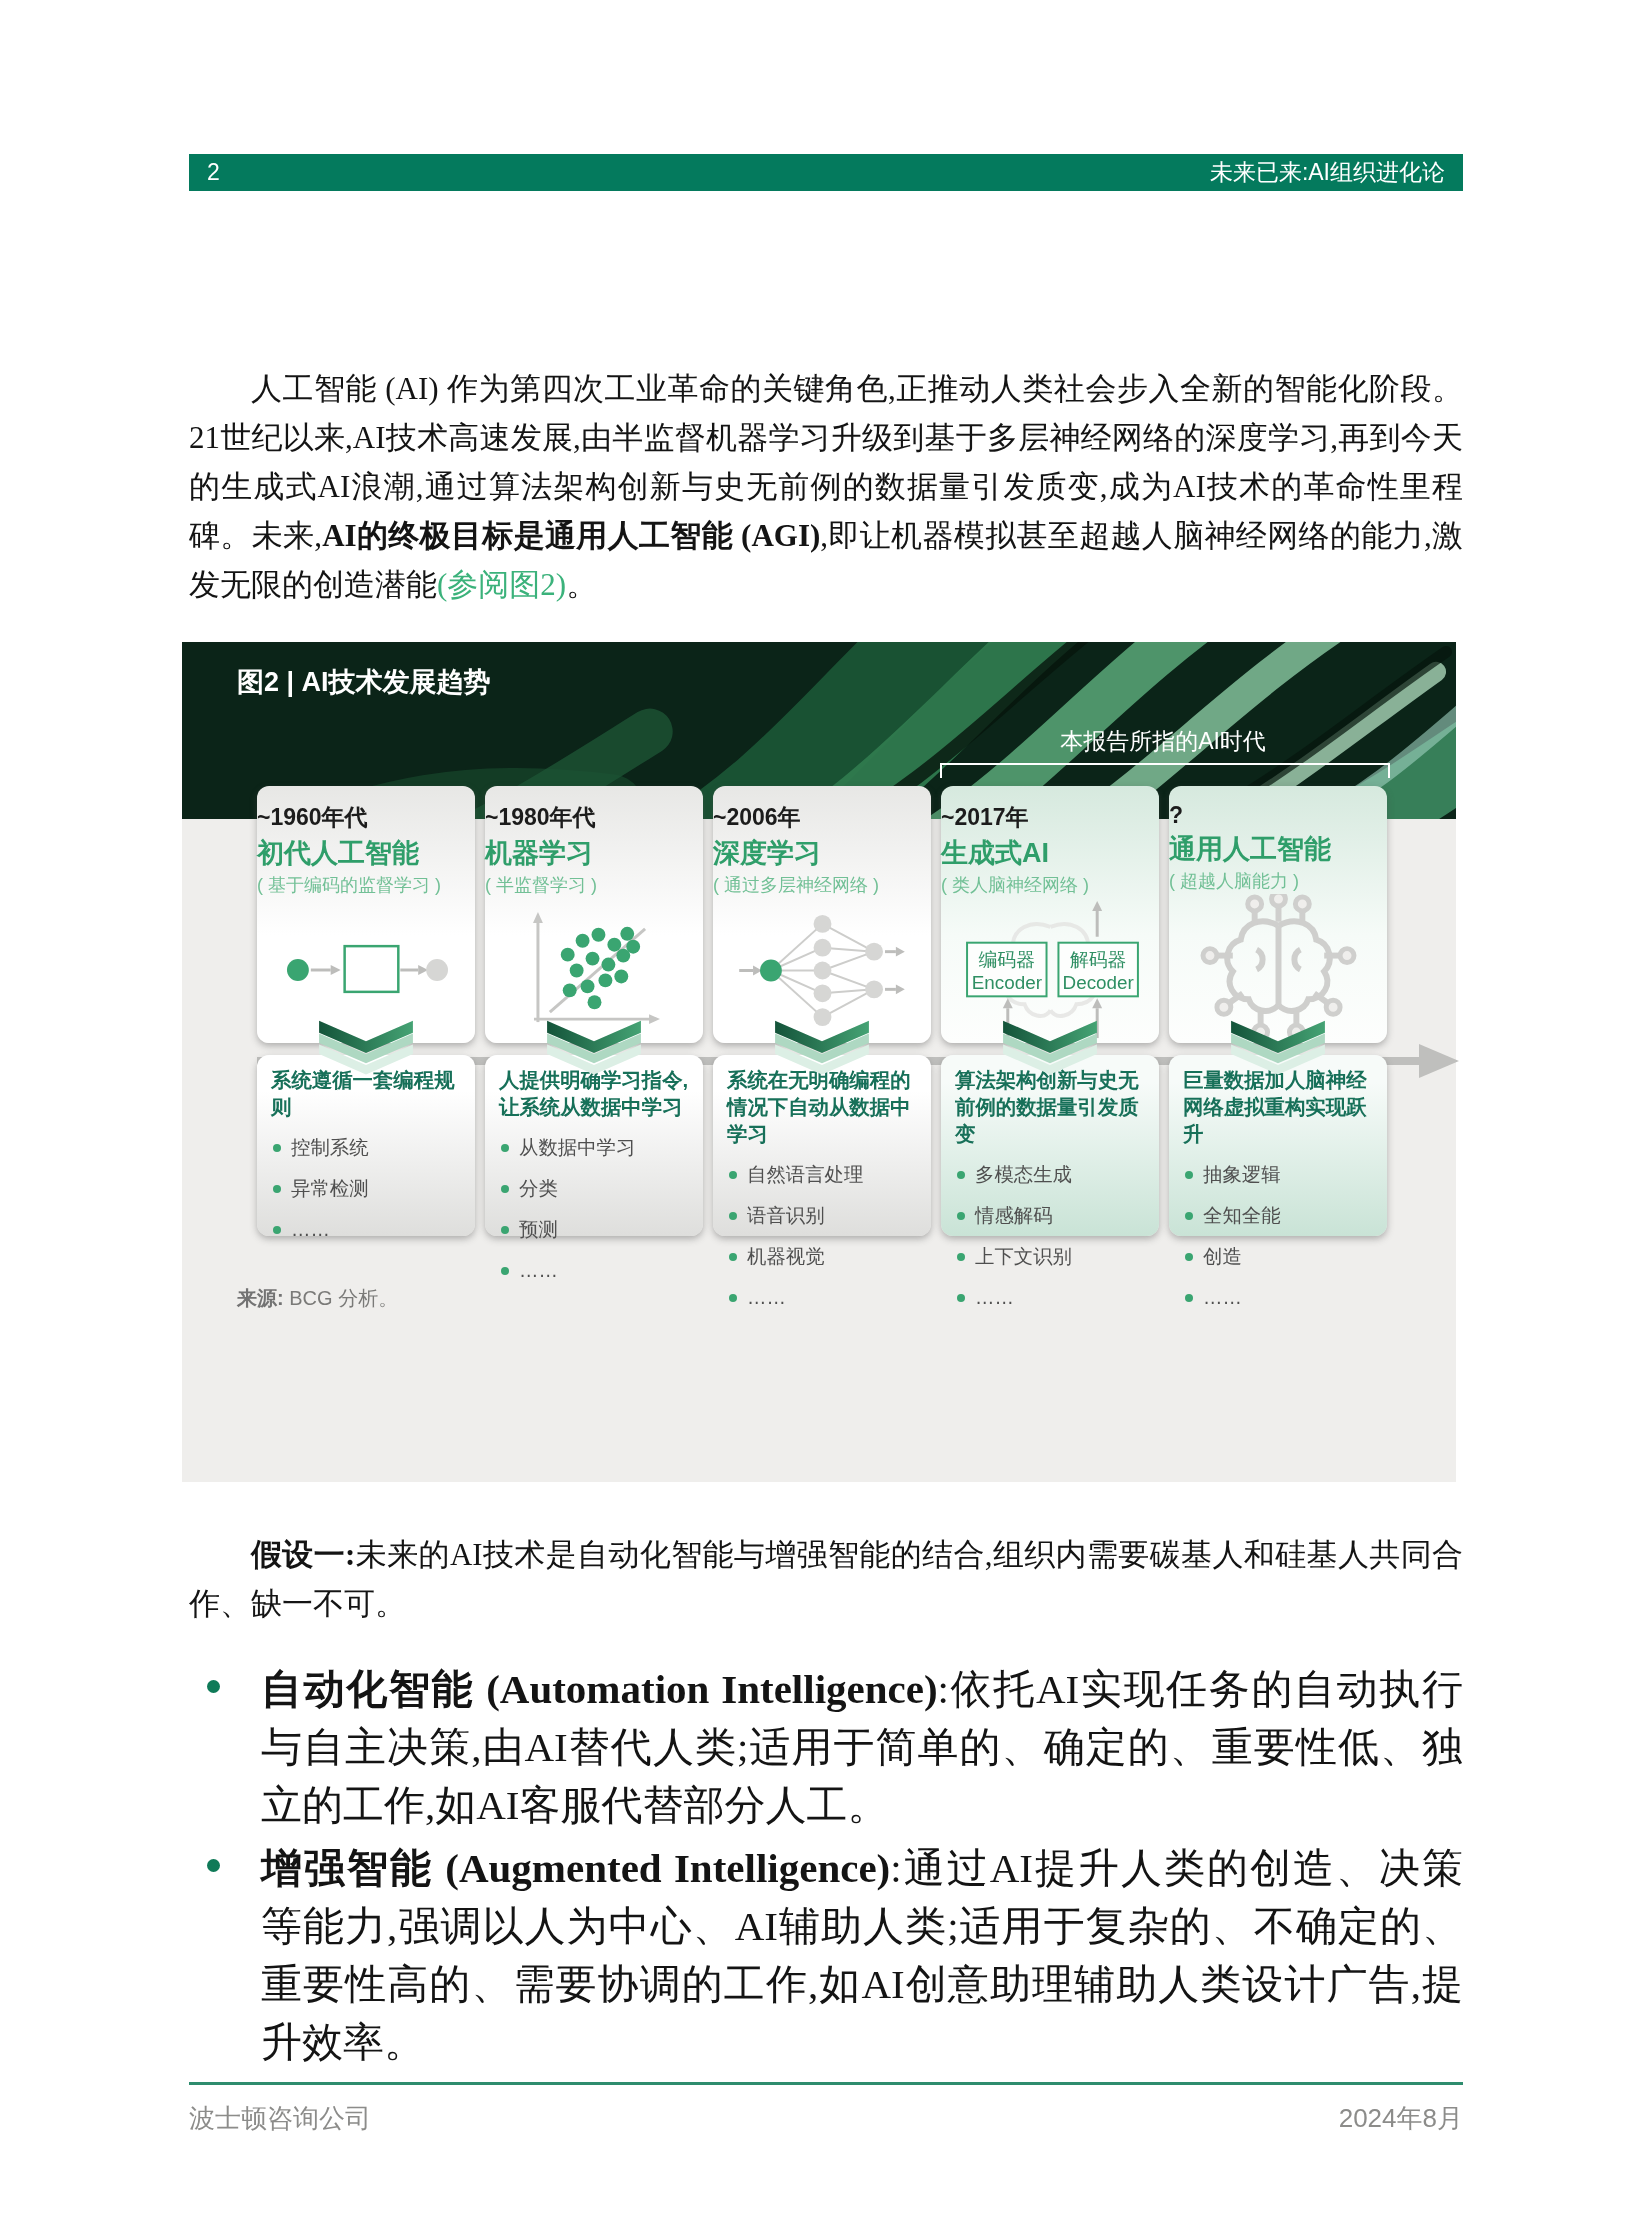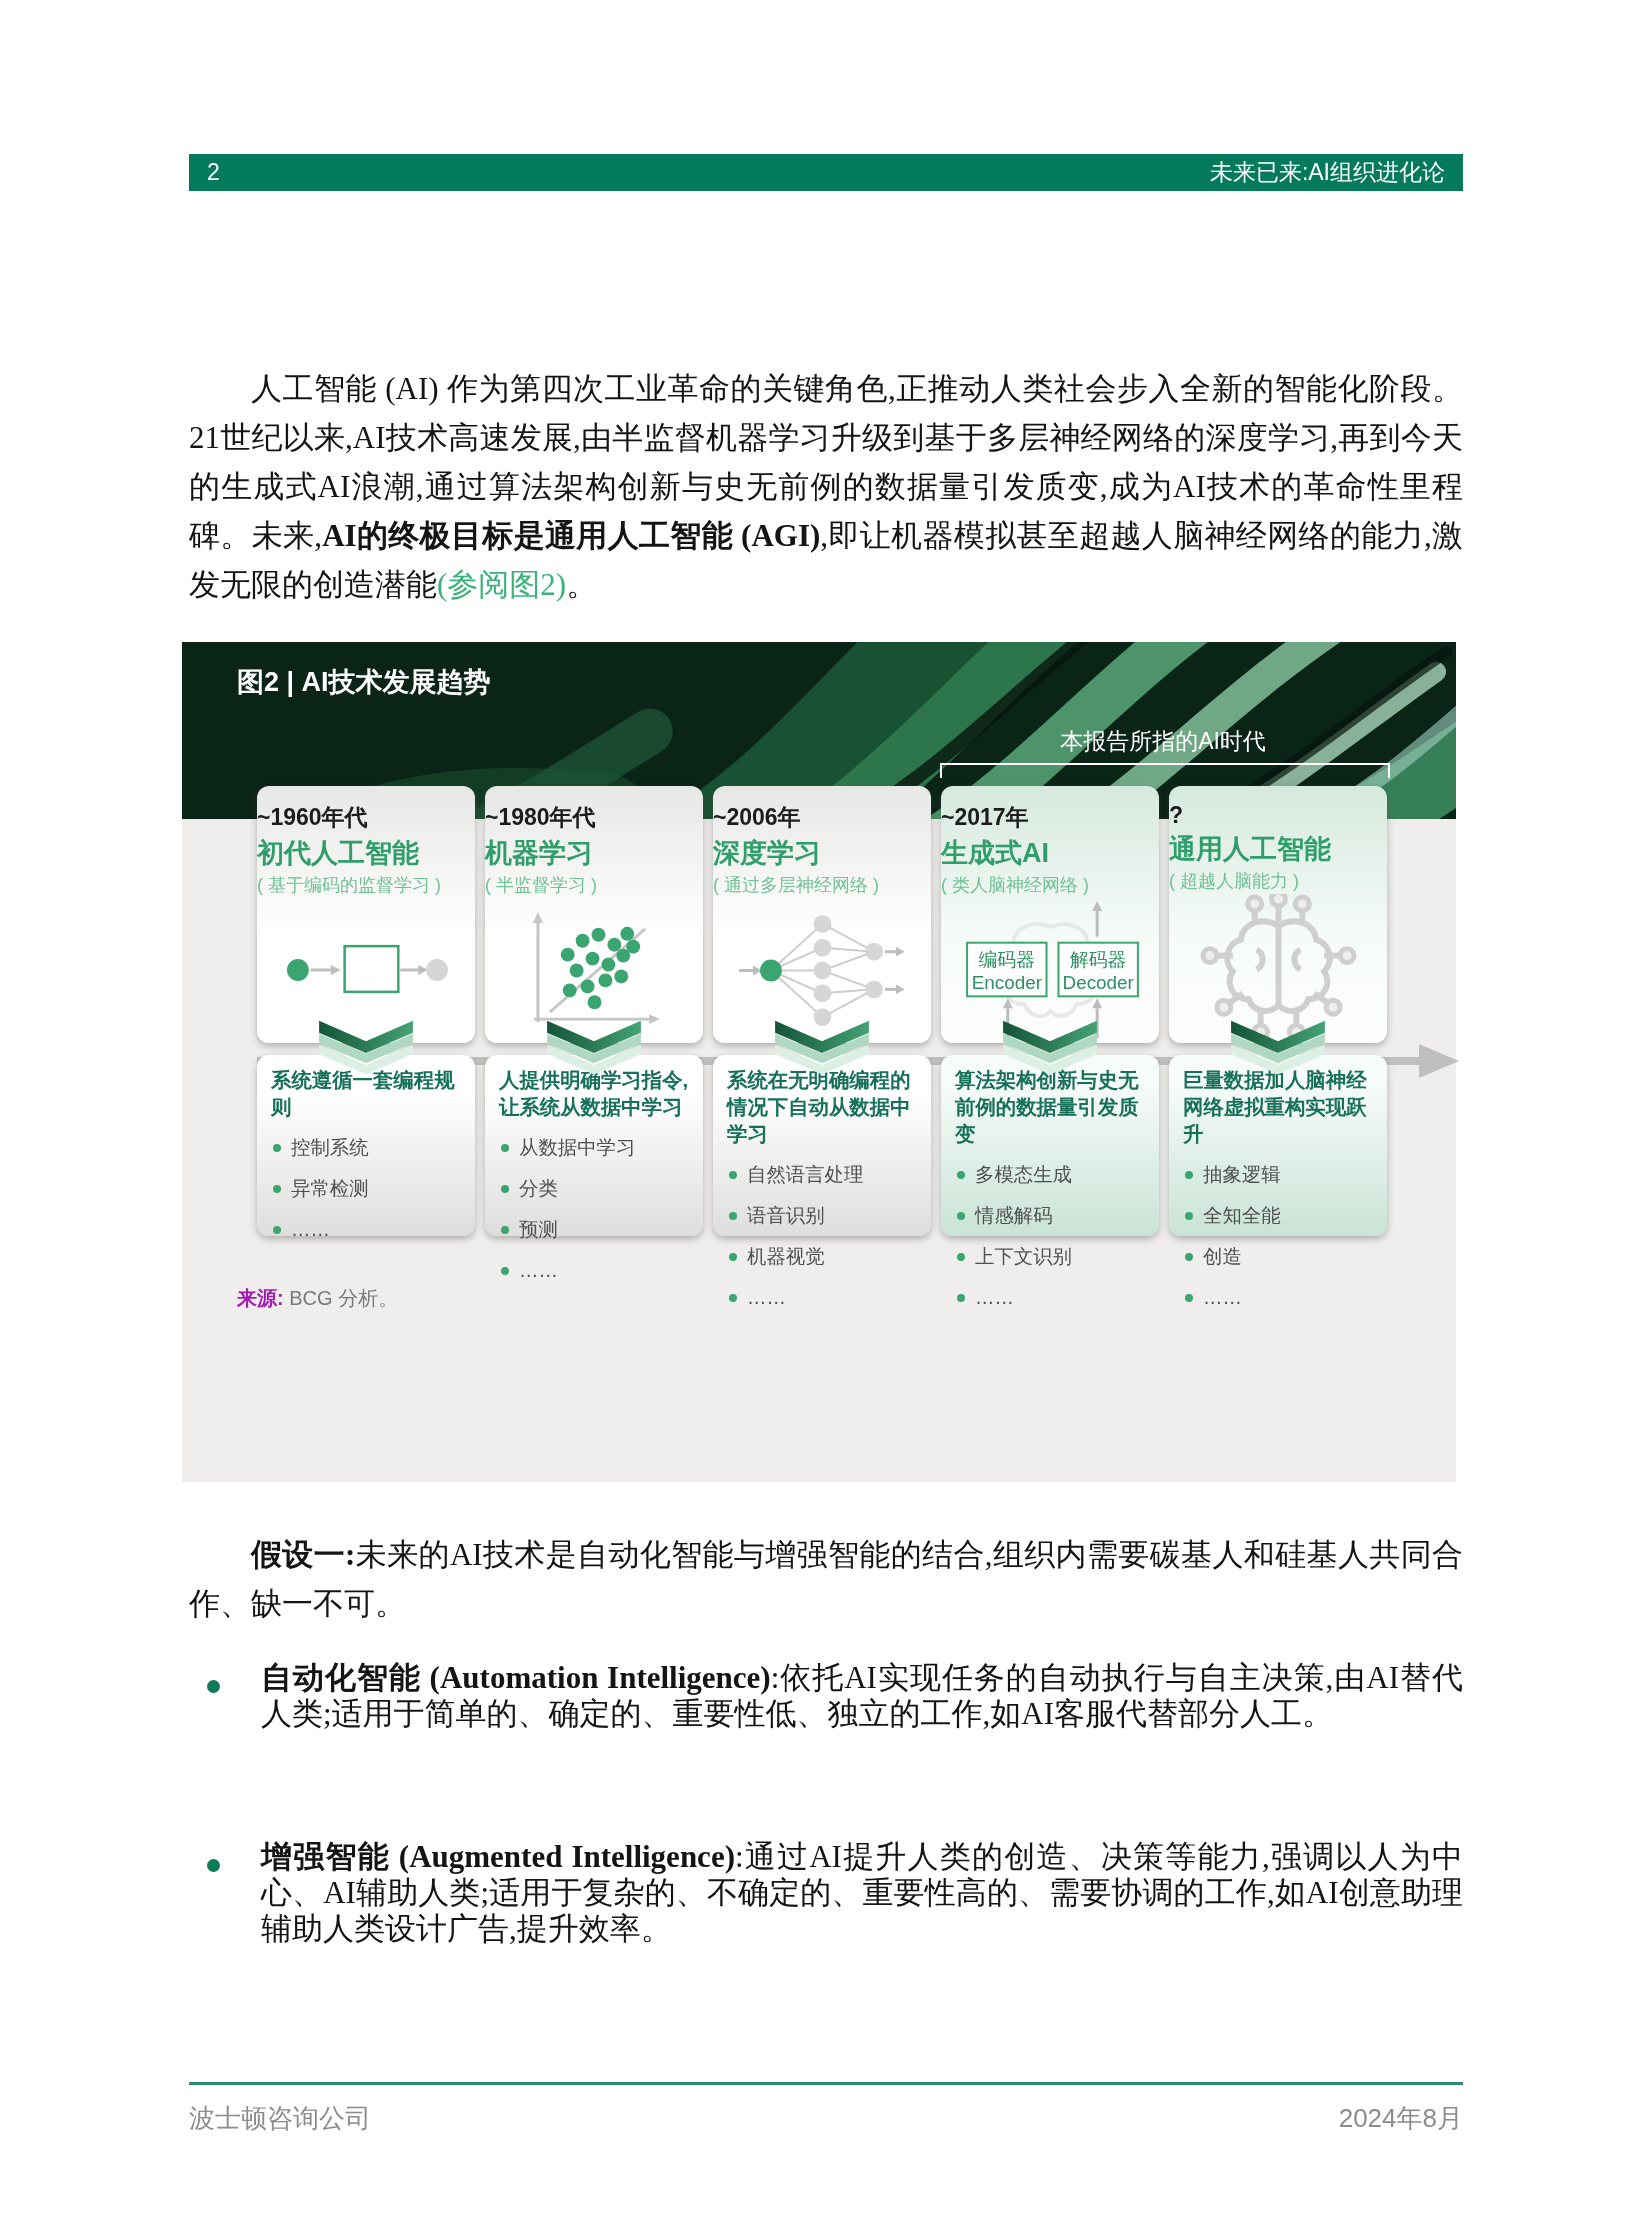--- a/index.html
+++ b/index.html
@@ -19,21 +19,21 @@
   
   .para{position:absolute;left:189px;width:1274px;font-size:31px;line-height:49px;
         text-align:justify;color:#141414;}
   .indent{text-indent:2em;}
   .para b{font-weight:bold;}
   .link-green{color:#3bb27b;}
   #p1{top:364px;} #p2{top:1407px;} #p3{top:1530px;}
 
   
   .bullet-item{position:absolute;left:189px;width:1274px;box-sizing:border-box;
-               padding-left:72px;font-size:31px;line-height:36px;text-align:justify;color:#141414;}
+               padding-left:72px;font-size:41px;line-height:58px;text-align:justify;color:#141414;}
   .bullet-item::before{content:"";position:absolute;left:18px;top:20px;width:13px;height:13px;
                border-radius:50%;background:#0f7a58;}
   #bullet-0{top:1660px;} #bullet-1{top:1839px;}
 
   
   .figure{position:absolute;left:182px;top:642px;width:1274px;height:840px;background:#efeeec;}
   .figure-art{position:absolute;left:0;top:0;width:1274px;height:177px;overflow:hidden;}
   .figure-title{position:absolute;left:55px;top:22px;color:#ffffff;font-size:27px;font-weight:bold;}
   .era-label{position:absolute;left:758px;top:84px;width:446px;text-align:center;color:#ffffff;
              font-size:23px;}
@@ -68,21 +68,21 @@
           border-radius:50%;background:#3aa571;}
 
   .timeline{position:absolute;left:75px;top:402px;width:1204px;height:34px;pointer-events:none;}
   .timeline .line{position:absolute;left:0;top:13px;width:1164px;height:8px;background:#bfbfbd;}
   .timeline .head{position:absolute;left:1162px;top:0;width:0;height:0;
       border-left:40px solid #bfbfbd;border-top:17px solid transparent;border-bottom:17px solid transparent;}
   .chevron{position:absolute;left:50%;transform:translateX(-50%);top:233px;width:103px;height:58px;z-index:3;}
 
   .source{position:absolute;left:55px;top:643px;font-size:20px;color:#7a7a78;
           font-family:"Liberation Sans","DejaVu Sans",sans-serif;}
-  .source b{color:#a21caf;}
+  .source b{color:#737373;}
 
   
   .footer-rule{position:absolute;left:189px;top:2082px;width:1274px;height:3px;background:#2e8c6e;}
   .footer{position:absolute;left:189px;top:2101px;width:1274px;display:flex;
           justify-content:space-between;color:#8c8c8a;font-size:26px;
           font-family:Liberation Sans, sans-serif;}
   .hidden-defs{position:absolute;width:0;height:0;}
 </style>
 </head>
 <body>

